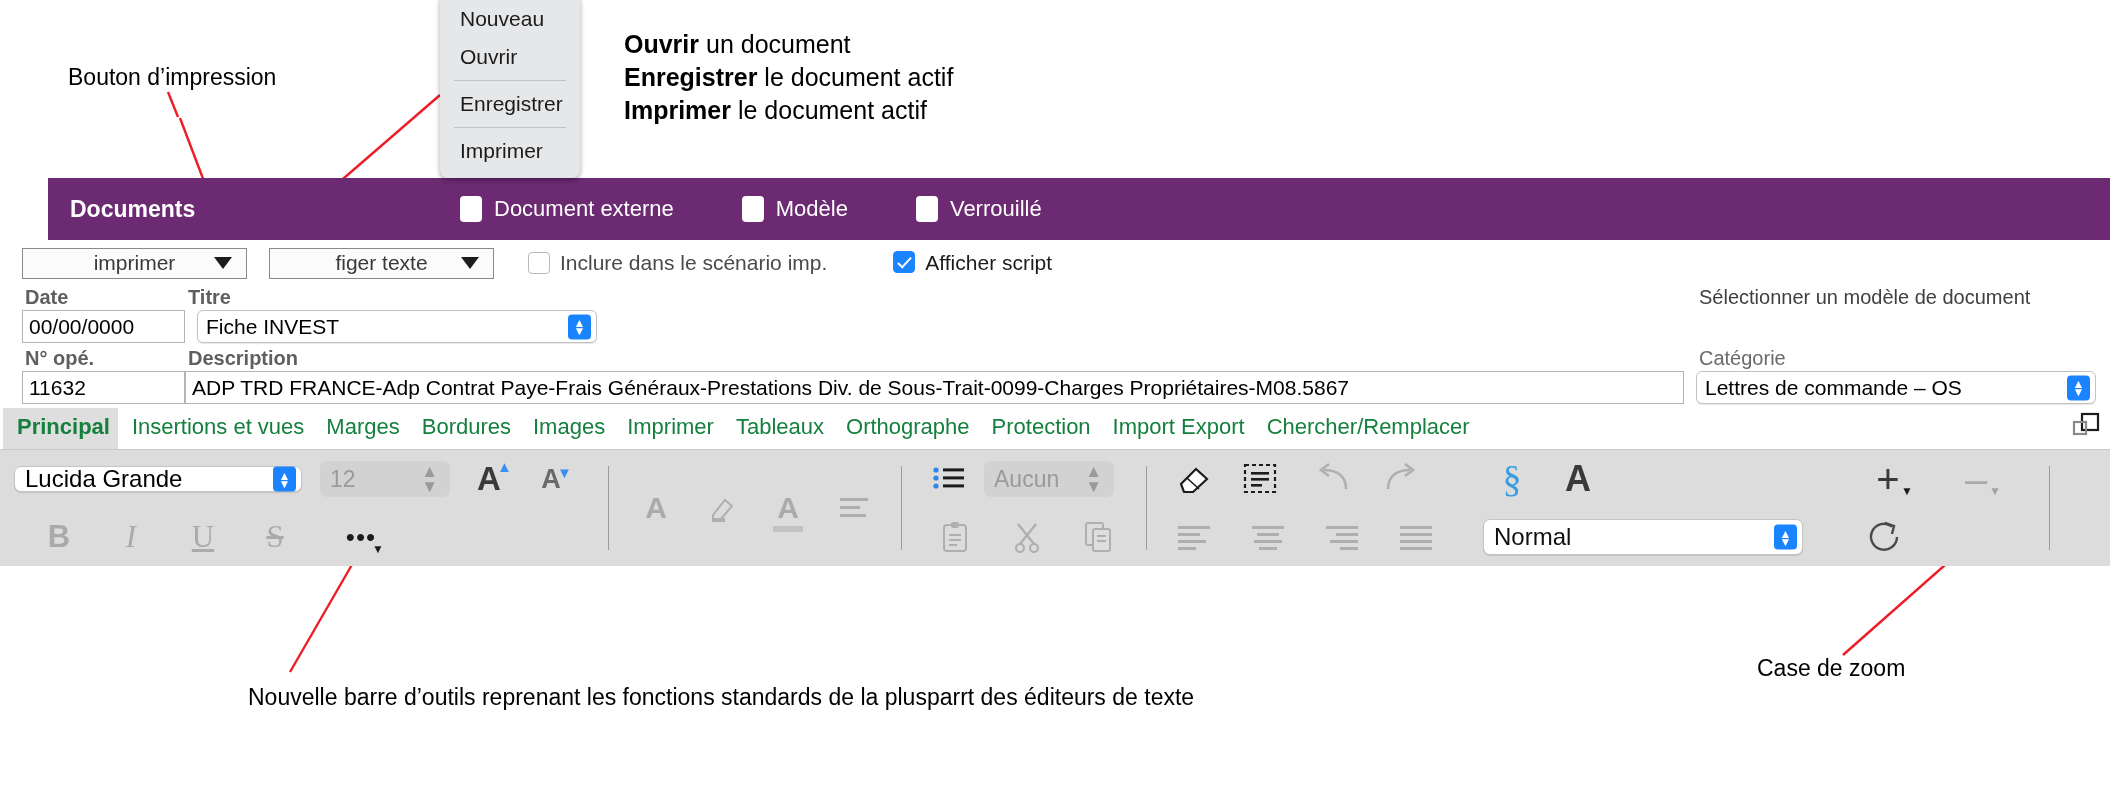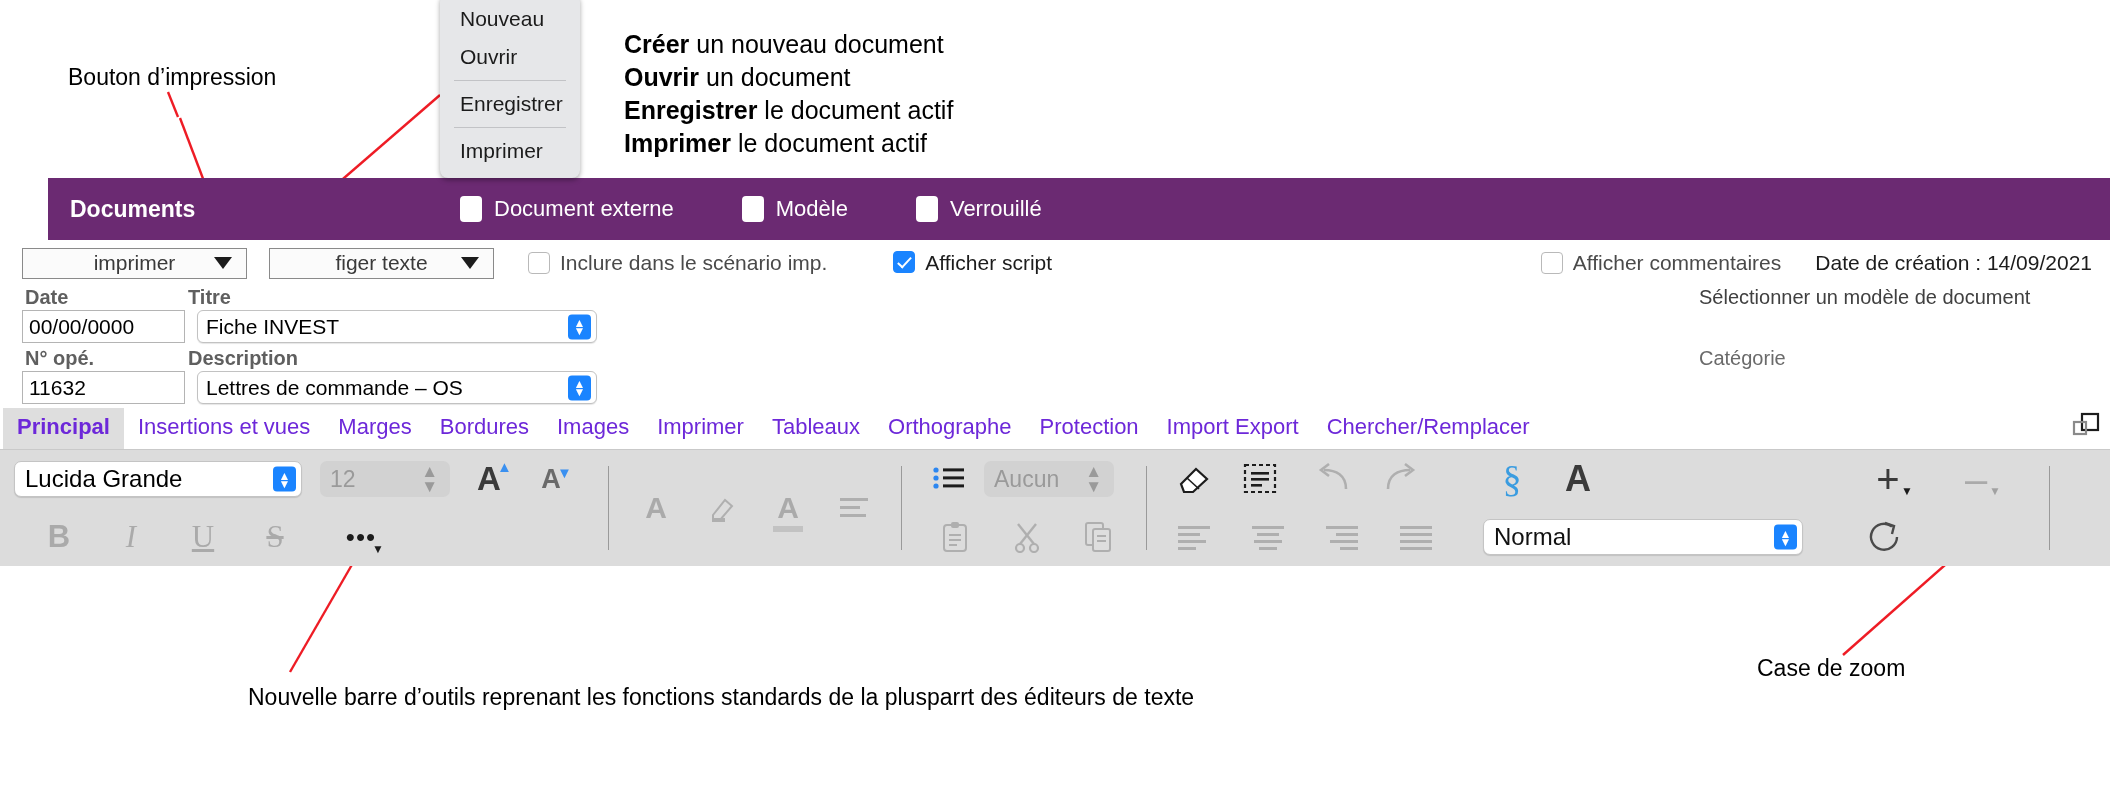--- a/index.html
+++ b/index.html
@@ -240,22 +240,22 @@
     background:#ffffff;
     display:flex;
     align-items:flex-end;
     height:42px;
     border-bottom:1px solid #c9c9c9;
     padding-left:3px;
     position:relative;
   }
   .tab{
     font-size:22px;
-    color:#6d28d9;
-    padding:6px 14px 9px 14px;
+    color:#15803d;
+    padding:6px 8px 9px 14px;
     white-space:nowrap;
     background:#ffffff;
   }
   .tab.active{
     font-weight:bold;
     background:#dedede;
   }
   .zoomcase{
     position:absolute;
     right:10px; top:4px;
@@ -284,21 +284,21 @@
   }
   .sep{
     width:1px;
     height:84px;
     background:#9a9a9a;
     margin:0 18px;
     align-self:center;
   }
   .fontsel{
     width:288px;
-    height:36px;
+    height:26px;
     border-radius:7px;
     background:#fff;
     border:1px solid #c4c4c4;
     display:flex;
     align-items:center;
     padding:0 10px;
     font-size:24px;
     position:relative;
     box-shadow:0 1px 1px rgba(0,0,0,.12);
   }
@@ -363,21 +363,20 @@
   <line x1="168" y1="92" x2="178" y2="117" stroke="#ee1c25" stroke-width="2.4"></line>
   <line x1="180" y1="118" x2="232" y2="255" stroke="#ee1c25" stroke-width="2.4"></line>
   <line x1="440" y1="95" x2="247" y2="262" stroke="#ee1c25" stroke-width="2.4"></line>
   <line x1="372" y1="530" x2="290" y2="672" stroke="#ee1c25" stroke-width="2.4"></line>
   <line x1="2055" y1="468" x2="1843" y2="655" stroke="#ee1c25" stroke-width="2.4"></line>
 </svg>
 
 <div class="annot-text" style="left:68px; top:64px;">Bouton d’impression</div>
 
 <div class="legend">
-  <div><b>Créer</b><span> un nouveau document</span></div>
   <div><b>Ouvrir</b><span> un document</span></div>
   <div><b>Enregistrer</b><span> le document actif</span></div>
   <div><b>Imprimer</b><span> le document actif</span></div>
 </div>
 
 <div class="menu">
   <div class="menu-item">Nouveau</div>
   <div class="menu-item">Ouvrir</div>
   <div class="menu-sep"></div>
   <div class="menu-item">Enregistrer</div>
@@ -417,25 +416,20 @@
     <div style="display:flex;align-items:center;margin-left:34px;">
       <span class="chk"></span>
       <span class="optlabel dim">Inclure dans le scénario imp.</span>
     </div>
 
     <div style="display:flex;margin-left:66px;">
       <span class="chk on"></span>
       <span class="optlabel">Afficher script</span>
     </div>
 
-    <div style="display:flex;align-items:center;margin-left:auto;">
-      <span class="chk"></span>
-      <span class="optlabel dim">Afficher commentaires</span>
-      <span class="dateinfo" style="margin-left:34px;margin-right:18px;">Date de création : 14/09/2021</span>
-    </div>
   </div>
 
   <div class="fields">
     <div class="row">
       <div class="cell-date">
           <div class="flabel">Date</div>
         </div>
       <div class="cell-main">
           <div class="flabel">Titre</div>
         </div>
@@ -465,20 +459,23 @@
       <div class="cell-main">
           <div class="flabel">Description</div>
         </div>
       <div class="cell-right">
           <div class="flabel" style="font-weight:normal;color:#6a6a6a;">Catégorie</div>
         </div>
     </div>
     <div class="row" style="margin-top:2px;">
       <div class="cell-date">
         <div class="tinput">11632</div>
+      </div>
+      <div class="cell-main">
+        <div class="tinput">ADP TRD FRANCE-Adp Contrat Paye-Frais Généraux-Prestations Div. de Sous-Trait-0099-Charges Propriétaires-M08.5867</div>
       </div>
       <div class="cell-right">
         <div class="selectbox">
           <span>Lettres de commande – OS</span>
           <span class="stepper">
               <span>▲</span>
               <span>▼</span>
             </span>
         </div>
       </div>

